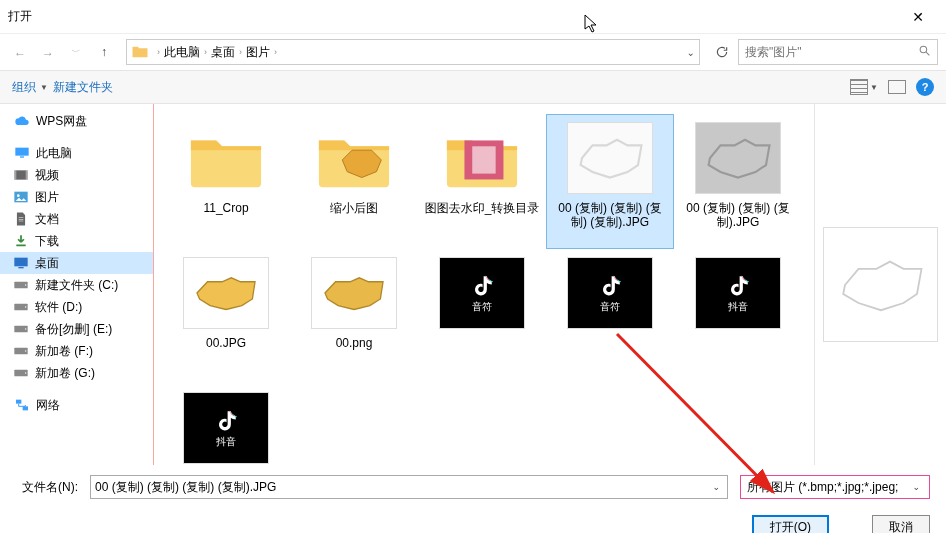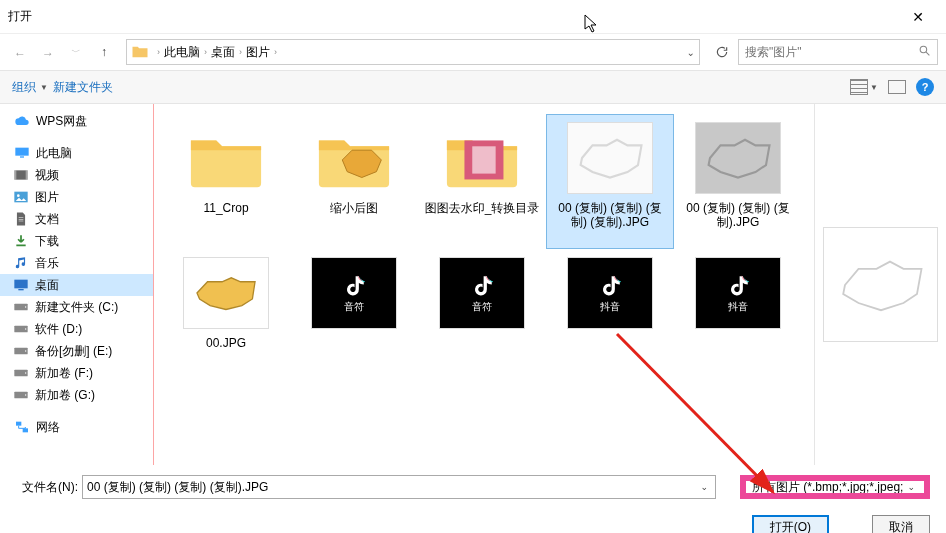--- a/index.html
+++ b/index.html
@@ -36,26 +36,26 @@
 .items-grid { display: flex; flex-wrap: wrap; gap: 0; align-content: flex-start; }
 .file-item { width: 128px; height: 135px; display: flex; flex-direction: column; align-items: center; justify-content: flex-start; text-align: center; padding: 4px; border: 1px solid transparent; }
 .file-item.selected { background: #cde8ff; border: 1px solid #7ab8e6; }
 .thumb { width: 90px; height: 78px; display: flex; align-items: center; justify-content: center; margin-bottom: 4px; }
 .folder-svg { width: 78px; height: 64px; }
 .img-thumb { width: 86px; height: 72px; display:flex; align-items:center; justify-content:center; background:#f2f2f2; border:1px solid #ddd; font-size:10px; color:#aaa; }
 .file-label { font-size: 12px; line-height: 14px; word-break: break-all; }
 .preview-col { width: 132px; border-left: 1px solid #e5e5e5; display:flex; align-items:center; justify-content:center; }
 .preview-box { width: 115px; height: 115px; border:1px solid #ddd; display:flex; align-items:center; justify-content:center; color:#bbb; font-size:10px; }
 .footer { padding: 10px 16px 14px; }
-.file-row { display: flex; align-items: center; gap: 4px; margin-bottom: 16px; }
+.file-row { display: flex; align-items: center; gap: 12px; margin-bottom: 16px; }
 .file-label-txt { width: 62px; text-align: right; }
 .file-combo { flex: 1; height: 24px; border: 1px solid #aaa; display: flex; align-items: center; padding: 0 4px; }
 .file-combo input { border:none; outline:none; flex:1; }
 .combo-drop { font-size: 9px; color:#444; padding:0 3px; }
-.filter-combo { width: 190px; height: 24px; border: 6px solid #ec4899; display: flex; align-items: center; padding: 0 6px; overflow:hidden; white-space:nowrap;margin-left:20px; }
+.filter-combo { width: 190px; height: 24px; border: 1px solid #ec4899; display: flex; align-items: center; padding: 0 6px; overflow:hidden; white-space:nowrap; }
 .btn-row { display: flex; justify-content: flex-end; gap: 14px; }
 .btn { height: 24px; padding: 0 16px; border: 1px solid #888; background: #f4f4f4; display: flex; align-items: center; justify-content: center; cursor: pointer; margin-left: 29px; }
 .btn.primary { border: 2px solid #0078d7; background:#e5f1fb; }
 .arrow-annot { position: absolute; left: 615px; top: 332px; pointer-events: none; z-index: 50; }
 .cursor { position: absolute; left: 584px; top: 14px; pointer-events:none; z-index:60; }
 </style>
 </head>
 <body>
 
 <div class="titlebar">
@@ -160,26 +160,20 @@
           </svg></span>
         <span>文档</span>
       </div>
       <div class="side-item lvl2">
         <span class="side-ico"><svg width="16" height="14" viewBox="0 0 24 24">
             <path fill="#3a8b3a" d="M12 2v12m0 0l-5-5m5 5l5-5" stroke="#3a8b3a" stroke-width="3"></path>
             <rect x="4" y="18" width="16" height="3" fill="#3a8b3a"></rect>
           </svg></span>
         <span>下载</span>
       </div>
-      <div class="side-item lvl2">
-        <span class="side-ico"><svg width="16" height="14" viewBox="0 0 24 24">
-            <path fill="#2a72c8" d="M9 18a3 3 0 11-2-2.8V4l12-2v12a3 3 0 11-2-2.8V6L9 7.5z"></path>
-          </svg></span>
-        <span>音乐</span>
-      </div>
       <div class="side-item lvl2 selected">
         <span class="side-ico"><svg width="16" height="14" viewBox="0 0 24 20">
             <rect x="2" y="2" width="20" height="13" fill="#2a72c8"></rect>
             <rect x="8" y="16" width="8" height="2" fill="#2a72c8"></rect>
           </svg></span>
         <span>桌面</span>
       </div>
       <div class="side-item lvl2">
         <span class="side-ico"><svg width="16" height="14" viewBox="0 0 24 14">
             <rect x="2" y="2" width="20" height="10" rx="1" fill="#888"></rect>
@@ -281,20 +275,30 @@
         </div>
         <div class="file-item">
           <div class="thumb">
             <div class="img-thumb" style="background:#fff;">
               <svg width="66" height="40" viewBox="0 0 100 50">
                 <polygon points="6,25 22,8 44,8 58,2 72,8 94,8 90,34 74,44 50,50 26,44 10,34" fill="#f0c050" stroke="#b0882a" stroke-width="2"></polygon>
               </svg>
             </div>
           </div>
           <div class="file-label">00.JPG</div>
+        </div>
+        <div class="file-item">
+          <div class="thumb">
+            <div class="img-thumb" style="background:#fff;">
+              <svg width="66" height="40" viewBox="0 0 100 50">
+                <polygon points="6,25 22,8 44,8 58,2 72,8 94,8 90,34 74,44 50,50 26,44 10,34" fill="#e8b848" stroke="#b0882a" stroke-width="2"></polygon>
+              </svg>
+            </div>
+          </div>
+          <div class="file-label">00.png</div>
         </div>
         <div class="file-item">
           <div class="thumb">
             <div class="img-thumb" style="background:#000;color:#fff;flex-direction:column;">
               <svg width="26" height="26" viewBox="0 0 48 48">
                 <path fill="#fff" d="M33 8c1 5 4 8 9 9v6c-4 0-7-1-9-3v12a11 11 0 11-8-10v6a5 5 0 102 4V8z"></path>
                 <path fill="#fe2c55" d="M31 6c1 5 4 8 9 9v2c-5-1-8-4-9-9z" opacity=".8"></path>
                 <path fill="#25f4ee" d="M35 10c1 5 4 8 9 9v-2c-4-1-7-3-9-7z" opacity=".8"></path>
               </svg>
               <span style="font-size:10px;margin-top:2px;">音符</span>

